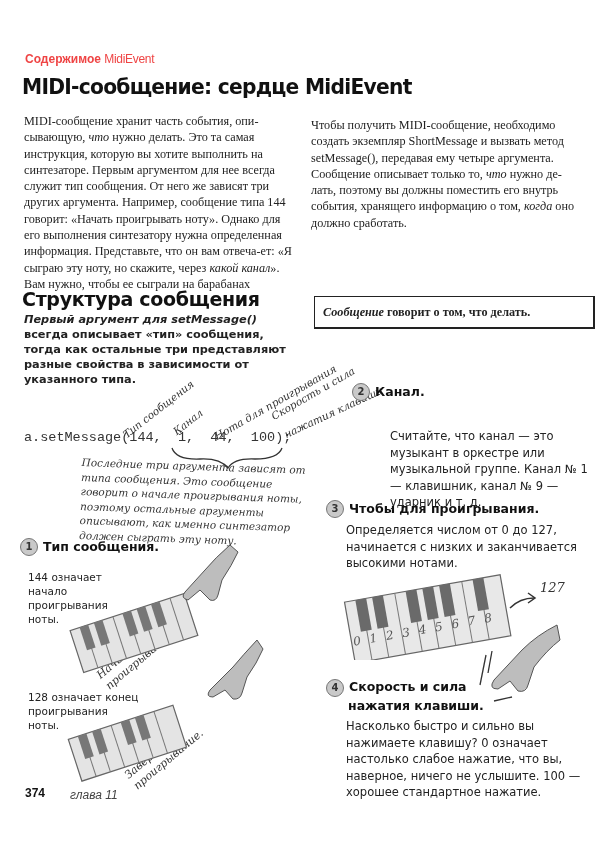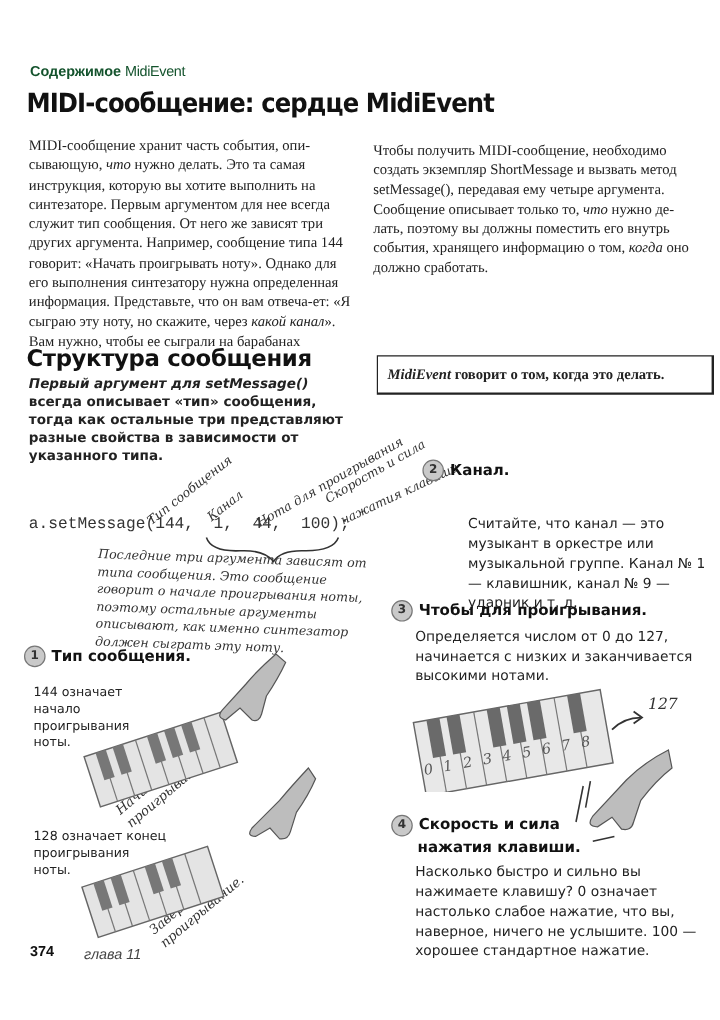--- a/index.html
+++ b/index.html
@@ -2,21 +2,21 @@
 <html><head>
 <meta charset="utf-8">
 <style>
   html, body { margin: 0; padding: 0; }
   body {
     width: 600px; height: 850px; position: relative; overflow: hidden;
     background: #ffffff; color: #1a1a1a;
     font-family: "Liberation Serif", serif;
   }
   .abs { position: absolute; }
-  .running-head { left: 25px; top: 52px; font-family: "Liberation Sans", sans-serif; font-size: 12px; color: #14532d; }
+  .running-head { left: 25px; top: 52px; font-family: "Liberation Sans", sans-serif; font-size: 12px; color: #ef4444; }
   .running-head b { font-weight: bold; }
   .running-head .light { font-weight: normal; letter-spacing: -0.3px; }
   .title { left: 22px; top: 74px; font-family: "DejaVu Sans", sans-serif; font-size: 22px; font-weight: bold; letter-spacing: -0.8px; color: #111; transform: scaleX(0.92); transform-origin: left; }
   .body-col { font-size: 12.2px; line-height: 16.3px; color: #222; }
   .body-col p { margin: 0; }
   .col-left { left: 24px; top: 113px; width: 272px; }
   .col-right { left: 311px; top: 117px; width: 265px; }
   .col-right p + p { margin-top: 16px; }
   em { font-style: italic; }
   .section-title { left: 22px; top: 288px; font-family: "DejaVu Sans", sans-serif; font-weight: bold; font-size: 19px; letter-spacing: -0.3px; color: #111; }
@@ -48,21 +48,21 @@
   <p><span>MIDI-сообщение хранит часть события, опи-сывающую, </span><em>что</em><span> нужно делать. Это та самая инструкция, которую вы хотите выполнить на синтезаторе. Первым аргументом для нее всегда служит тип сообщения. От него же зависят три других аргумента. Например, сообщение типа 144 говорит: «Начать проигрывать ноту». Однако для его выполнения синтезатору нужна определенная информация. Представьте, что он вам отвеча-ет: «Я сыграю эту ноту, но скажите, через </span><em>какой канал</em><span>». Вам нужно, чтобы ее сыграли на барабанах</span></p>
 </div>
 <div class="abs body-col col-right">
   <p><span>Чтобы получить MIDI-сообщение, необходимо создать экземпляр ShortMessage и вызвать метод setMessage(), передавая ему четыре аргумента. Сообщение описывает только то, </span><em>что</em><span> нужно де-лать, поэтому вы должны поместить его внутрь события, хранящего информацию о том, </span><em>когда</em><span> оно должно сработать.</span></p>
 </div>
 
 <div class="abs section-title">Структура сообщения</div>
 <div class="abs section-lead"><i>Первый аргумент для setMessage()</i><span> всегда описывает «тип» сообщения, тогда как остальные три представляют разные свойства в зависимости от указанного типа.</span></div>
 
 <div class="abs callout">
-  <div><em>MidiEvent</em><span> говорит о том, когда это делать.</span></div>
+  <div><em>Сообщение</em><span> говорит о том, что делать.</span></div>
 </div>
 
 <div class="abs code">a.setMessage(144,  1,  44,  100);</div>
 <div class="abs hand" style="left:128px; top:428px; transform:rotate(-38deg);">Тип сообщения</div>
 <div class="abs hand" style="left:178px; top:425px; transform:rotate(-38deg);">Канал</div>
 <div class="abs hand" style="left:218px; top:430px; transform:rotate(-30deg);">Нота для проигрывания</div>
 <div class="abs hand" style="left:275px; top:410px; transform:rotate(-30deg);">Скорость и сила</div>
 <div class="abs hand" style="left:287px; top:428px; transform:rotate(-25deg);">нажатия клавиши</div>
 
 <svg class="abs brace" width="115" height="26">

